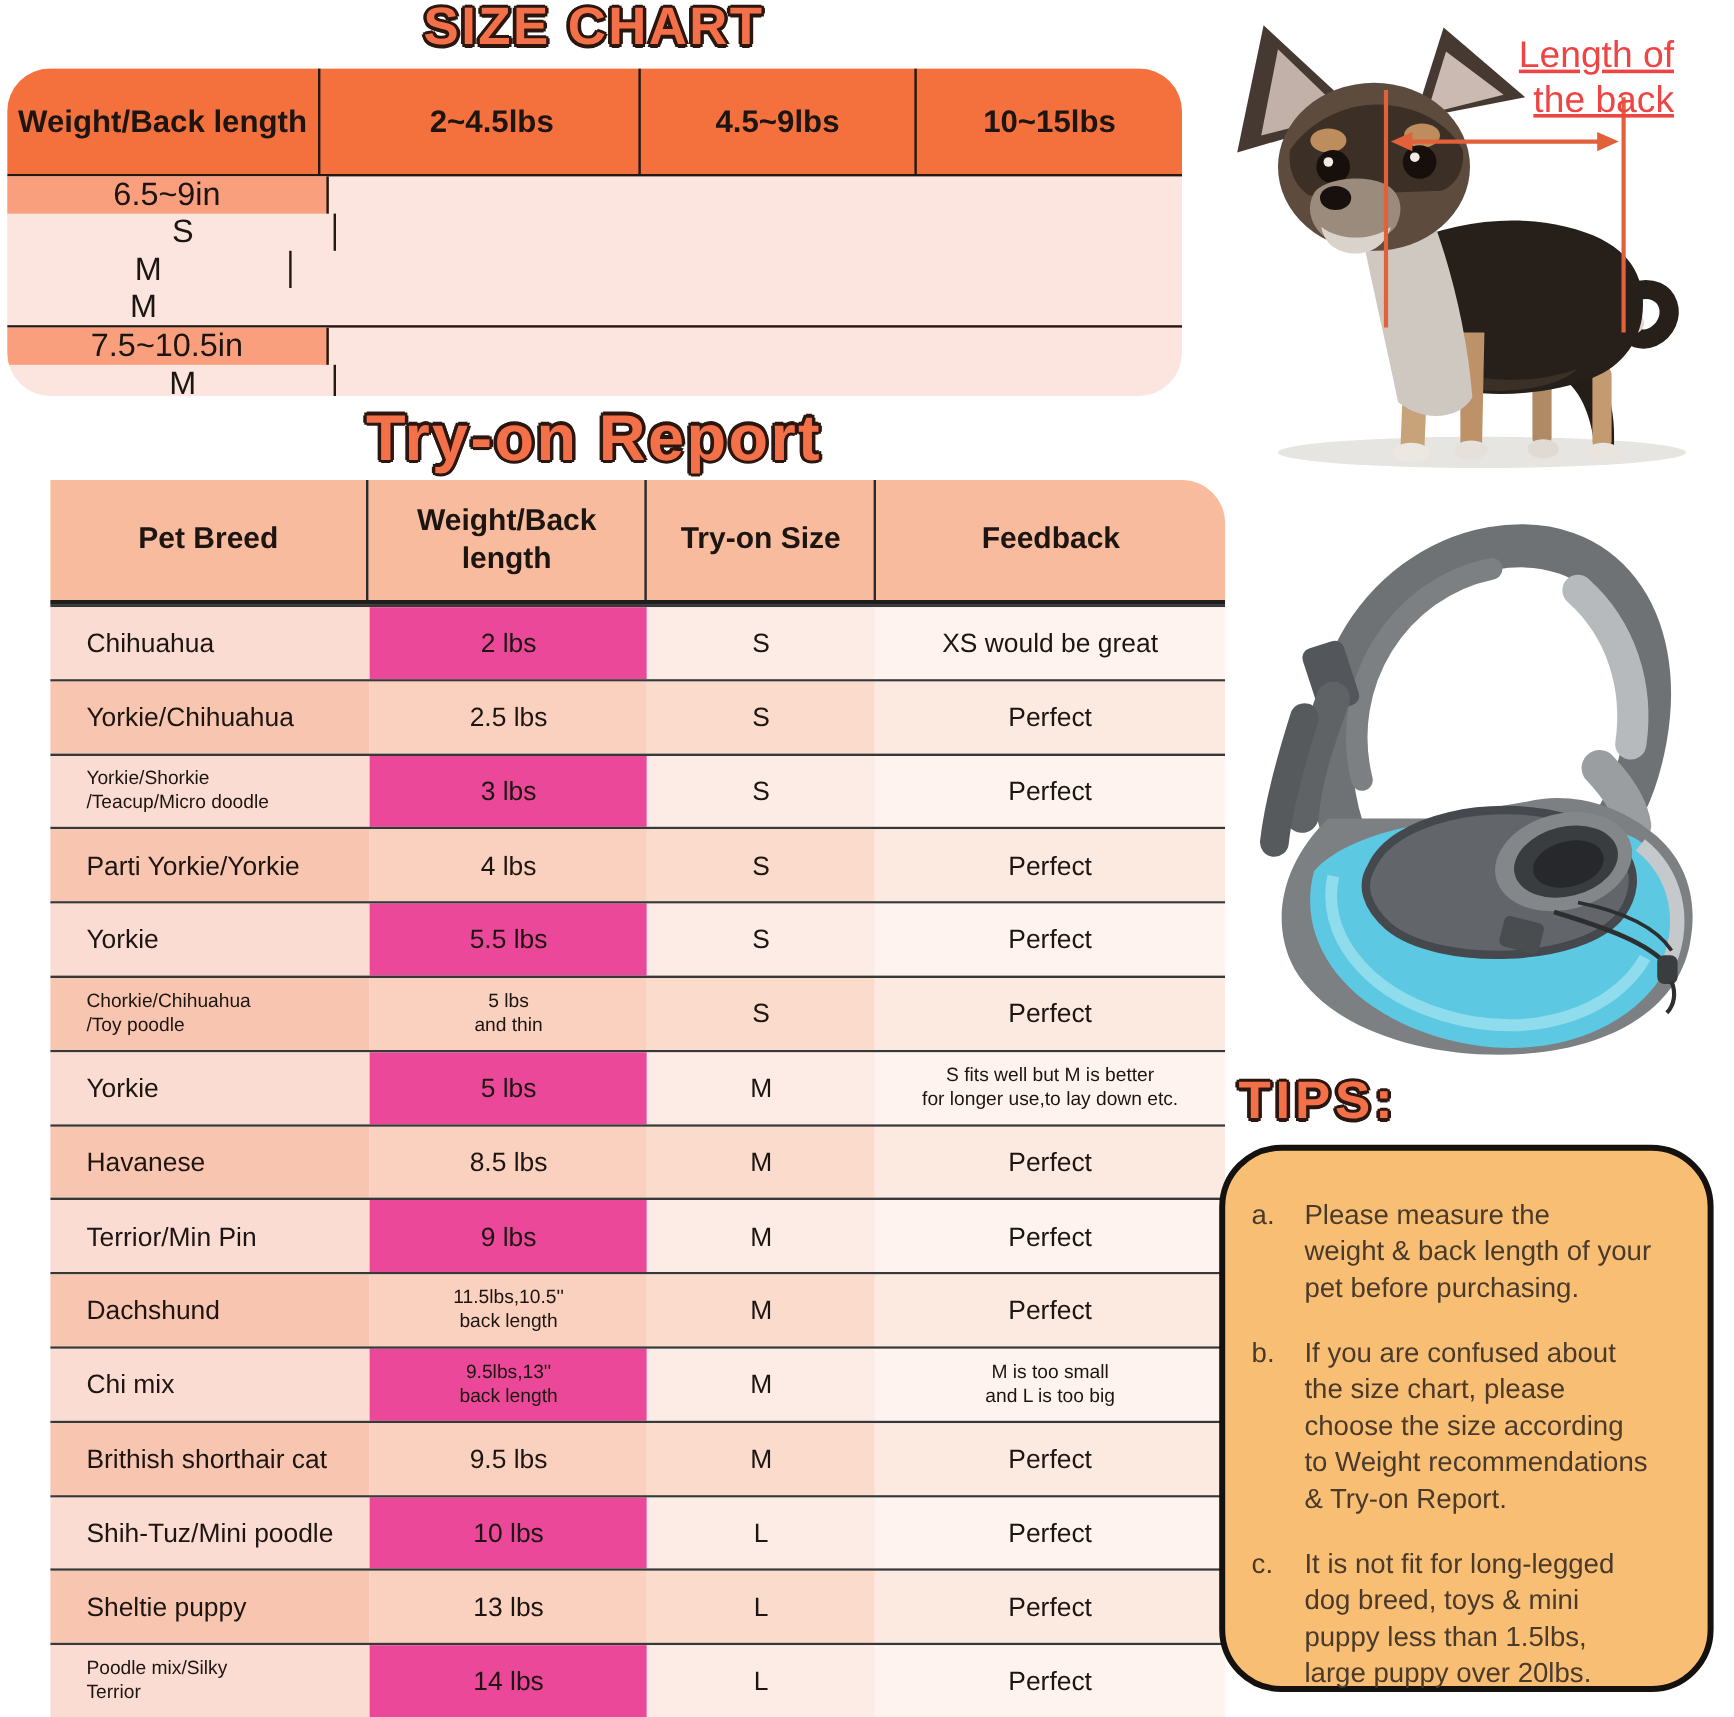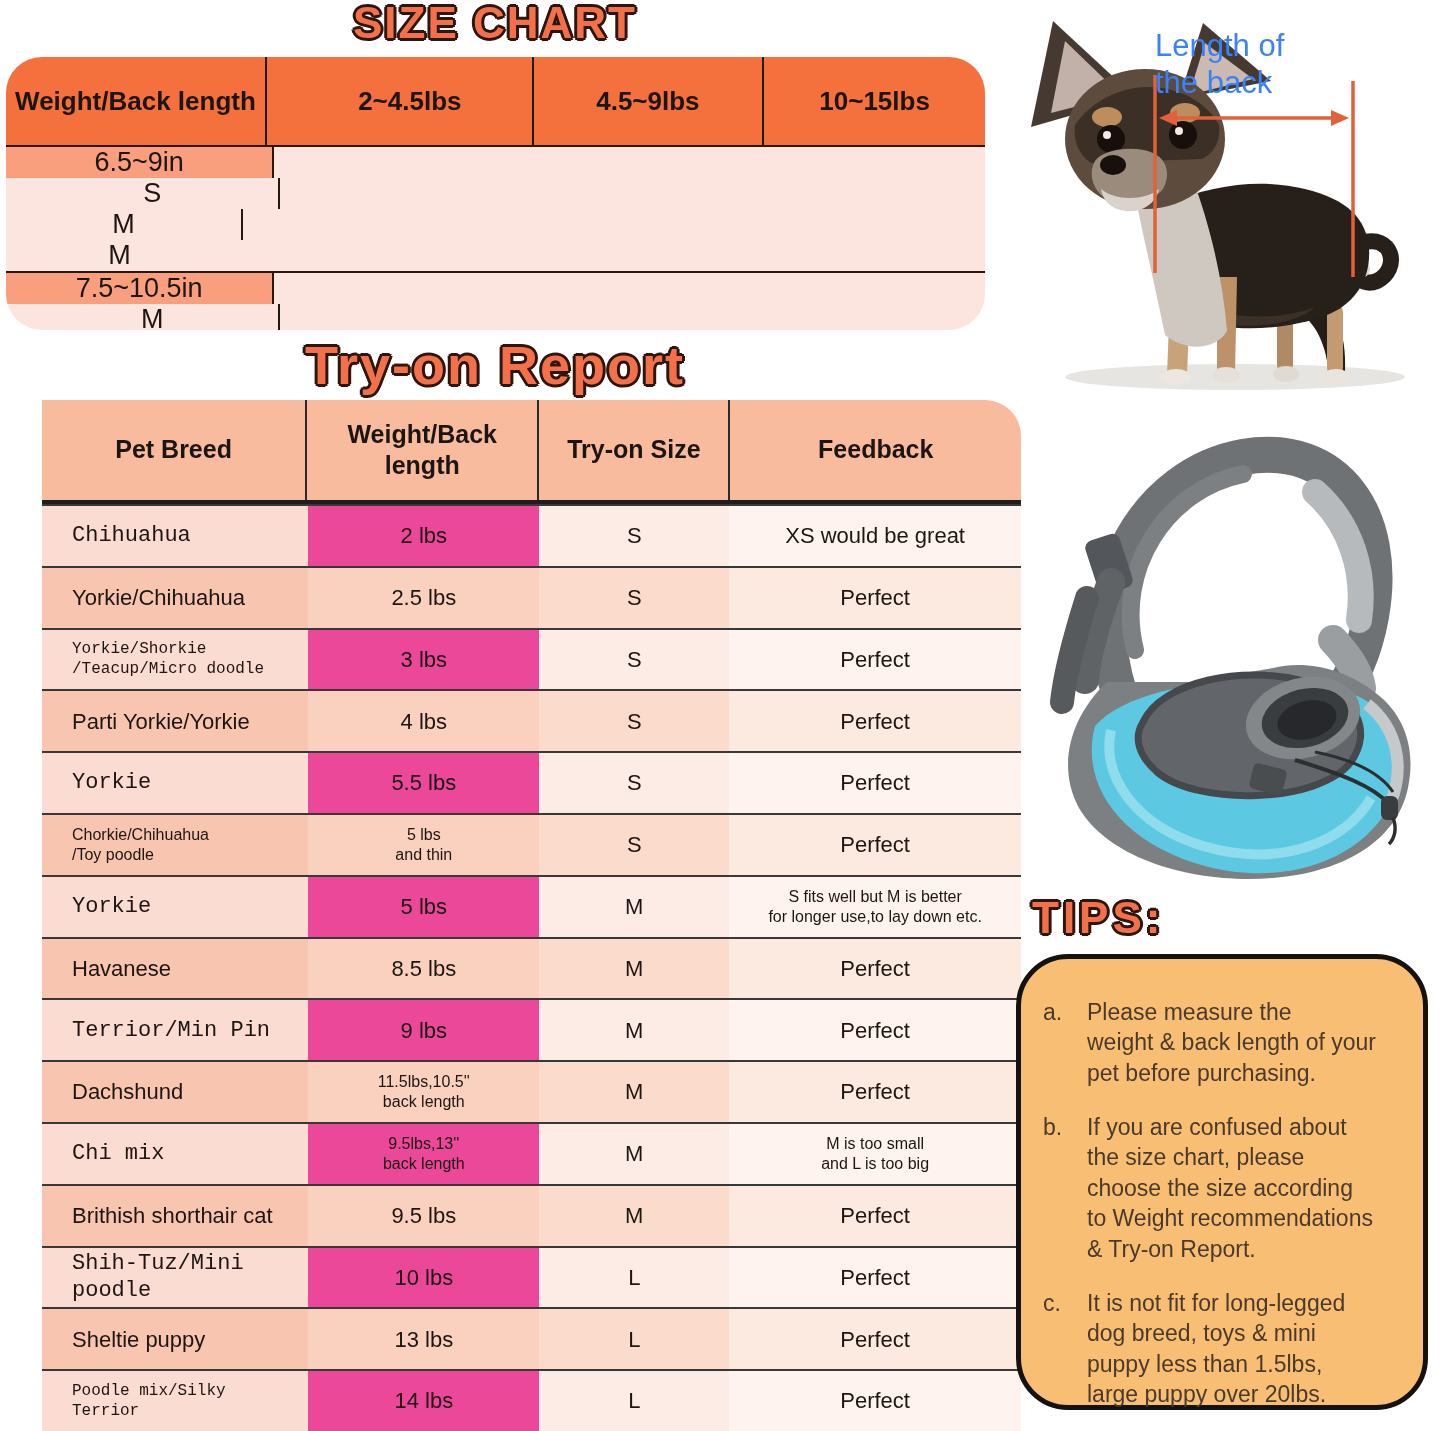--- a/index.html
+++ b/index.html
@@ -37,29 +37,29 @@
   .to-row + .to-row{border-top:2px solid #383838;}
   .to-cell{display:flex;align-items:center;justify-content:center;text-align:center;
            white-space:pre-line;font-size:22px;line-height:1.25;}
   .to-cell.small{font-size:16px;}
   .to-cell.c0{width:27.2%;justify-content:flex-start;text-align:left;padding-left:30px;box-sizing:border-box;}
   .to-cell.c1{width:23.6%;}
   .to-cell.c2{width:19.4%;}
   .to-cell.c3{width:29.8%;}
   .to-row.head .to-cell{font-weight:bold;font-size:25px;justify-content:center;text-align:center;padding-left:0;}
   .to-row.head .to-cell.c0,.to-row.head .to-cell.c1,.to-row.head .to-cell.c2{border-right:2px solid #2a2a2a;}
-  .to-row.light .c0{background:#fbdcd2;font-family:Liberation Mono, monospace;} .to-row.light .c1{background:#ec4899;}
+  .to-row.light .c0{background:#fbdcd2;} .to-row.light .c1{background:#ec4899;}
   .to-row.light .c2{background:#fdece6;} .to-row.light .c3{background:#fef3ef;}
   .to-row.dark  .c0{background:#f8c6b0;} .to-row.dark  .c1{background:#fad1be;}
   .to-row.dark  .c2{background:#fbdccc;} .to-row.dark  .c3{background:#fce9df;}
 
   
   .dog-figure{position:absolute;left:995px;top:5px;width:450px;height:395px;}
-  .back-label{position:absolute;left:160px;top:22px;width:240px;text-align:left;
-              color:#3b82f6;font-size:31px;line-height:1.2;white-space:pre-line;}
+  .back-label{position:absolute;left:160px;top:22px;width:240px;text-align:right;
+              color:#ef4444;font-size:31px;line-height:1.2;white-space:pre-line;text-decoration:underline;}
   .sling-figure{position:absolute;left:1015px;top:430px;width:420px;height:455px;}
 
   
   .tips-box{position:absolute;left:1016px;top:954px;width:412px;height:456px;box-sizing:border-box;
             background:#f8be74;border:5px solid #15110e;border-radius:52px;
             padding:38px 18px 18px 22px;}
   .tip{display:flex;margin-bottom:24px;color:#4a3a2b;font-size:23px;line-height:1.32;}
   .tip-marker{flex:0 0 44px;}
   .tip-text{flex:1;white-space:pre-line;}
 </style>

